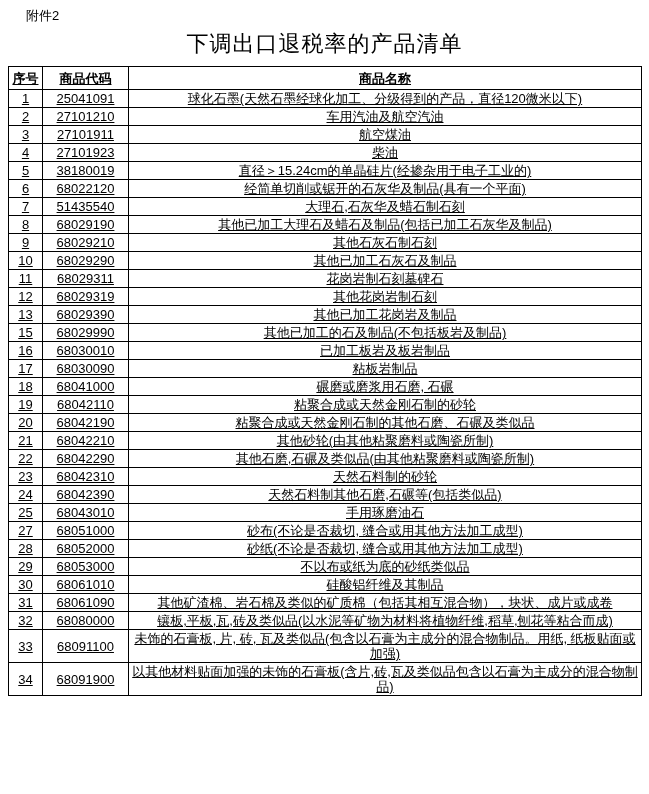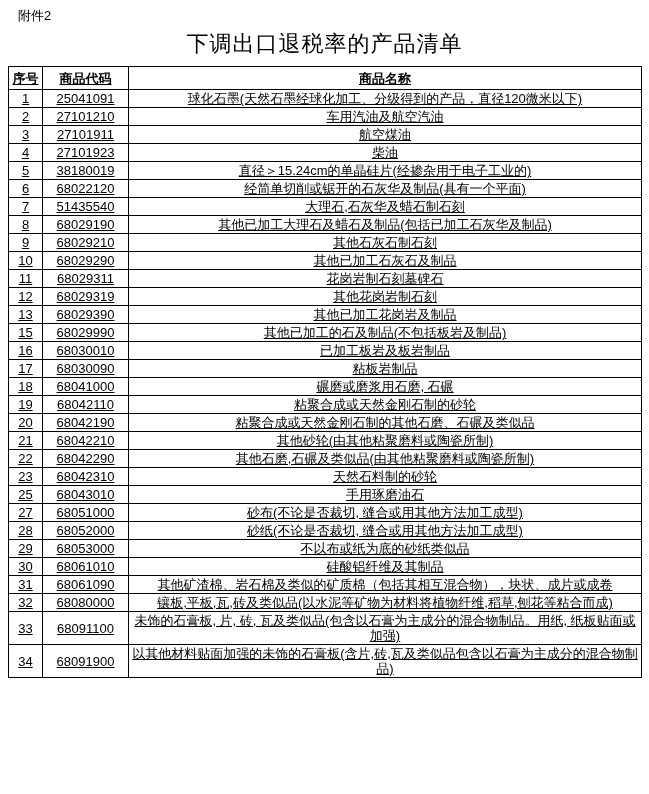--- a/index.html
+++ b/index.html
@@ -18,21 +18,21 @@
     position: relative;
     width: 649px;
     height: 794px;
     box-sizing: border-box;
     padding: 6px 8px 0 8px;
   }
   .attach-label {
     font-family: "Liberation Sans", "DejaVu Sans", sans-serif;
     font-size: 13px;
     line-height: 16px;
-    margin: 2px 0 0 10px;
+    margin: 2px 0 0 18px;
   }
   .doc-title {
     text-align: center;
     font-family: "Liberation Serif", "DejaVu Serif", serif;
     font-weight: normal;
     font-size: 22px;
     line-height: 28px;
     letter-spacing: 1px;
     margin: 6px 0 8px 0;
   }
@@ -203,20 +203,25 @@
           <td class="seq">22</td>
           <td class="code">68042290</td>
           <td class="name">其他石磨,石碾及类似品(由其他粘聚磨料或陶瓷所制)</td>
         </tr>
         <tr>
           <td class="seq">23</td>
           <td class="code">68042310</td>
           <td class="name">天然石料制的砂轮</td>
         </tr>
         <tr>
+          <td class="seq">24</td>
+          <td class="code">68042390</td>
+          <td class="name">天然石料制其他石磨,石碾等(包括类似品)</td>
+        </tr>
+        <tr>
           <td class="seq">25</td>
           <td class="code">68043010</td>
           <td class="name">手用琢磨油石</td>
         </tr>
         <tr>
           <td class="seq">27</td>
           <td class="code">68051000</td>
           <td class="name">砂布(不论是否裁切, 缝合或用其他方法加工成型)</td>
         </tr>
         <tr>

